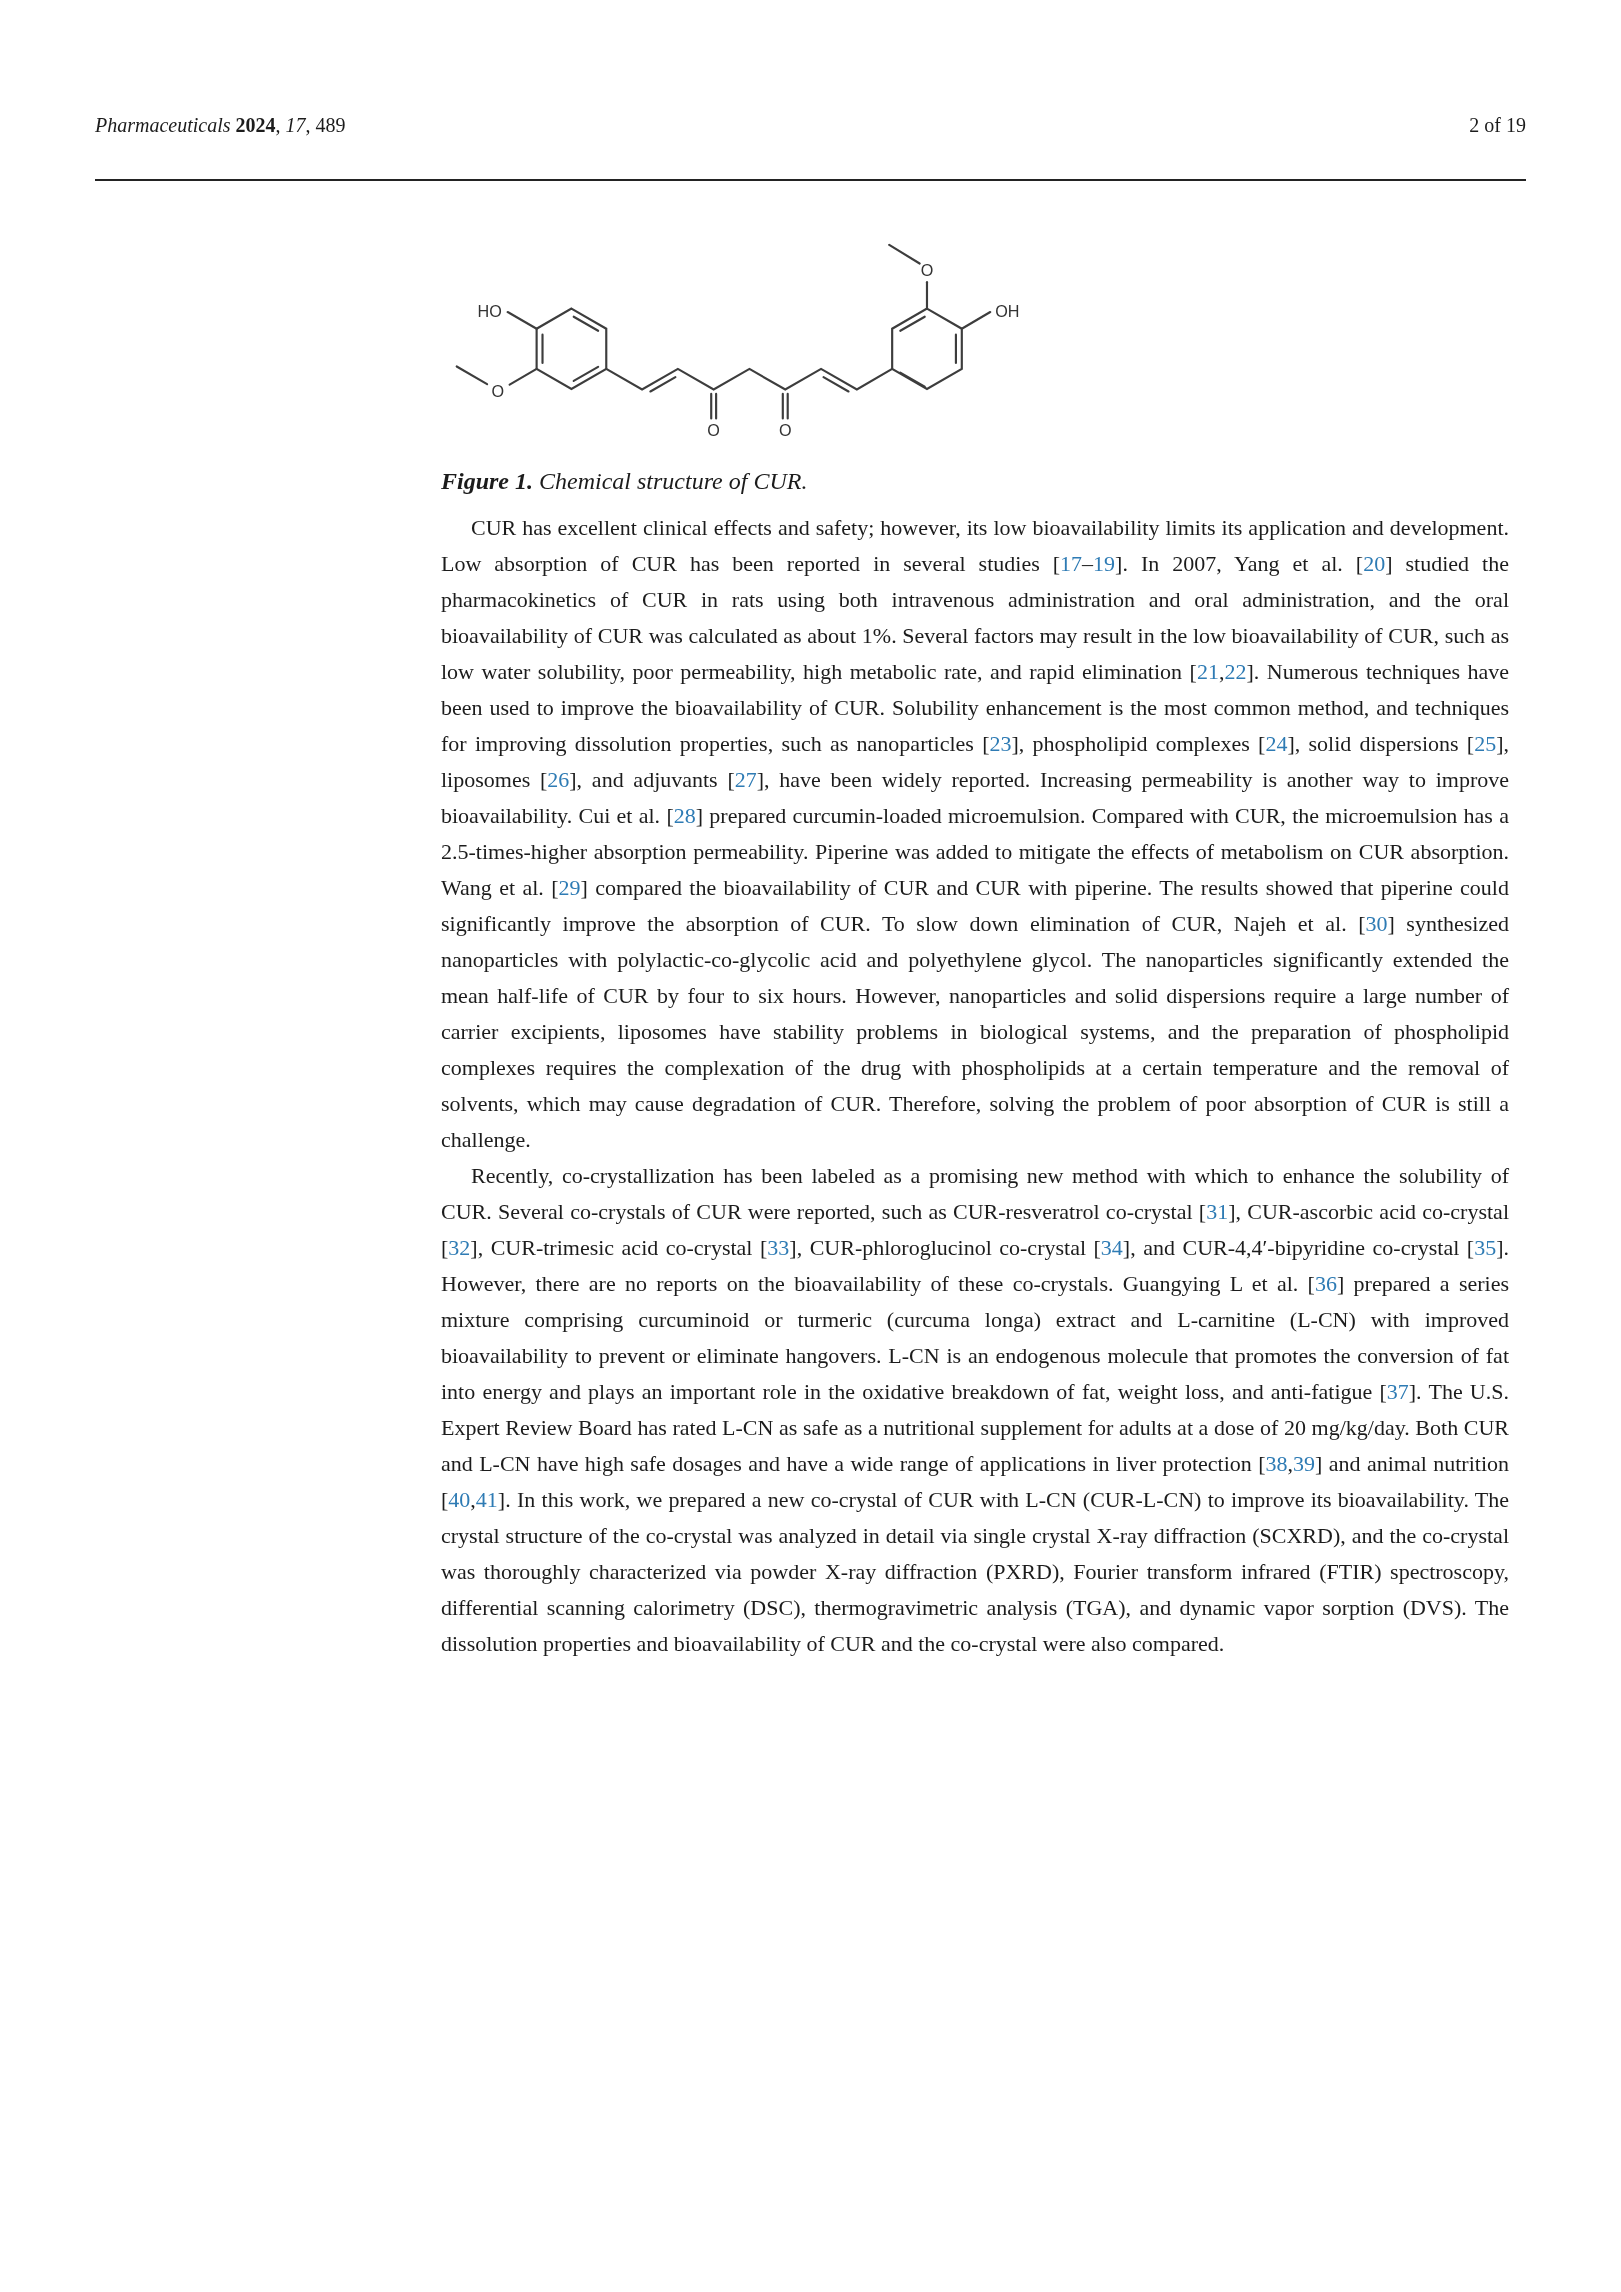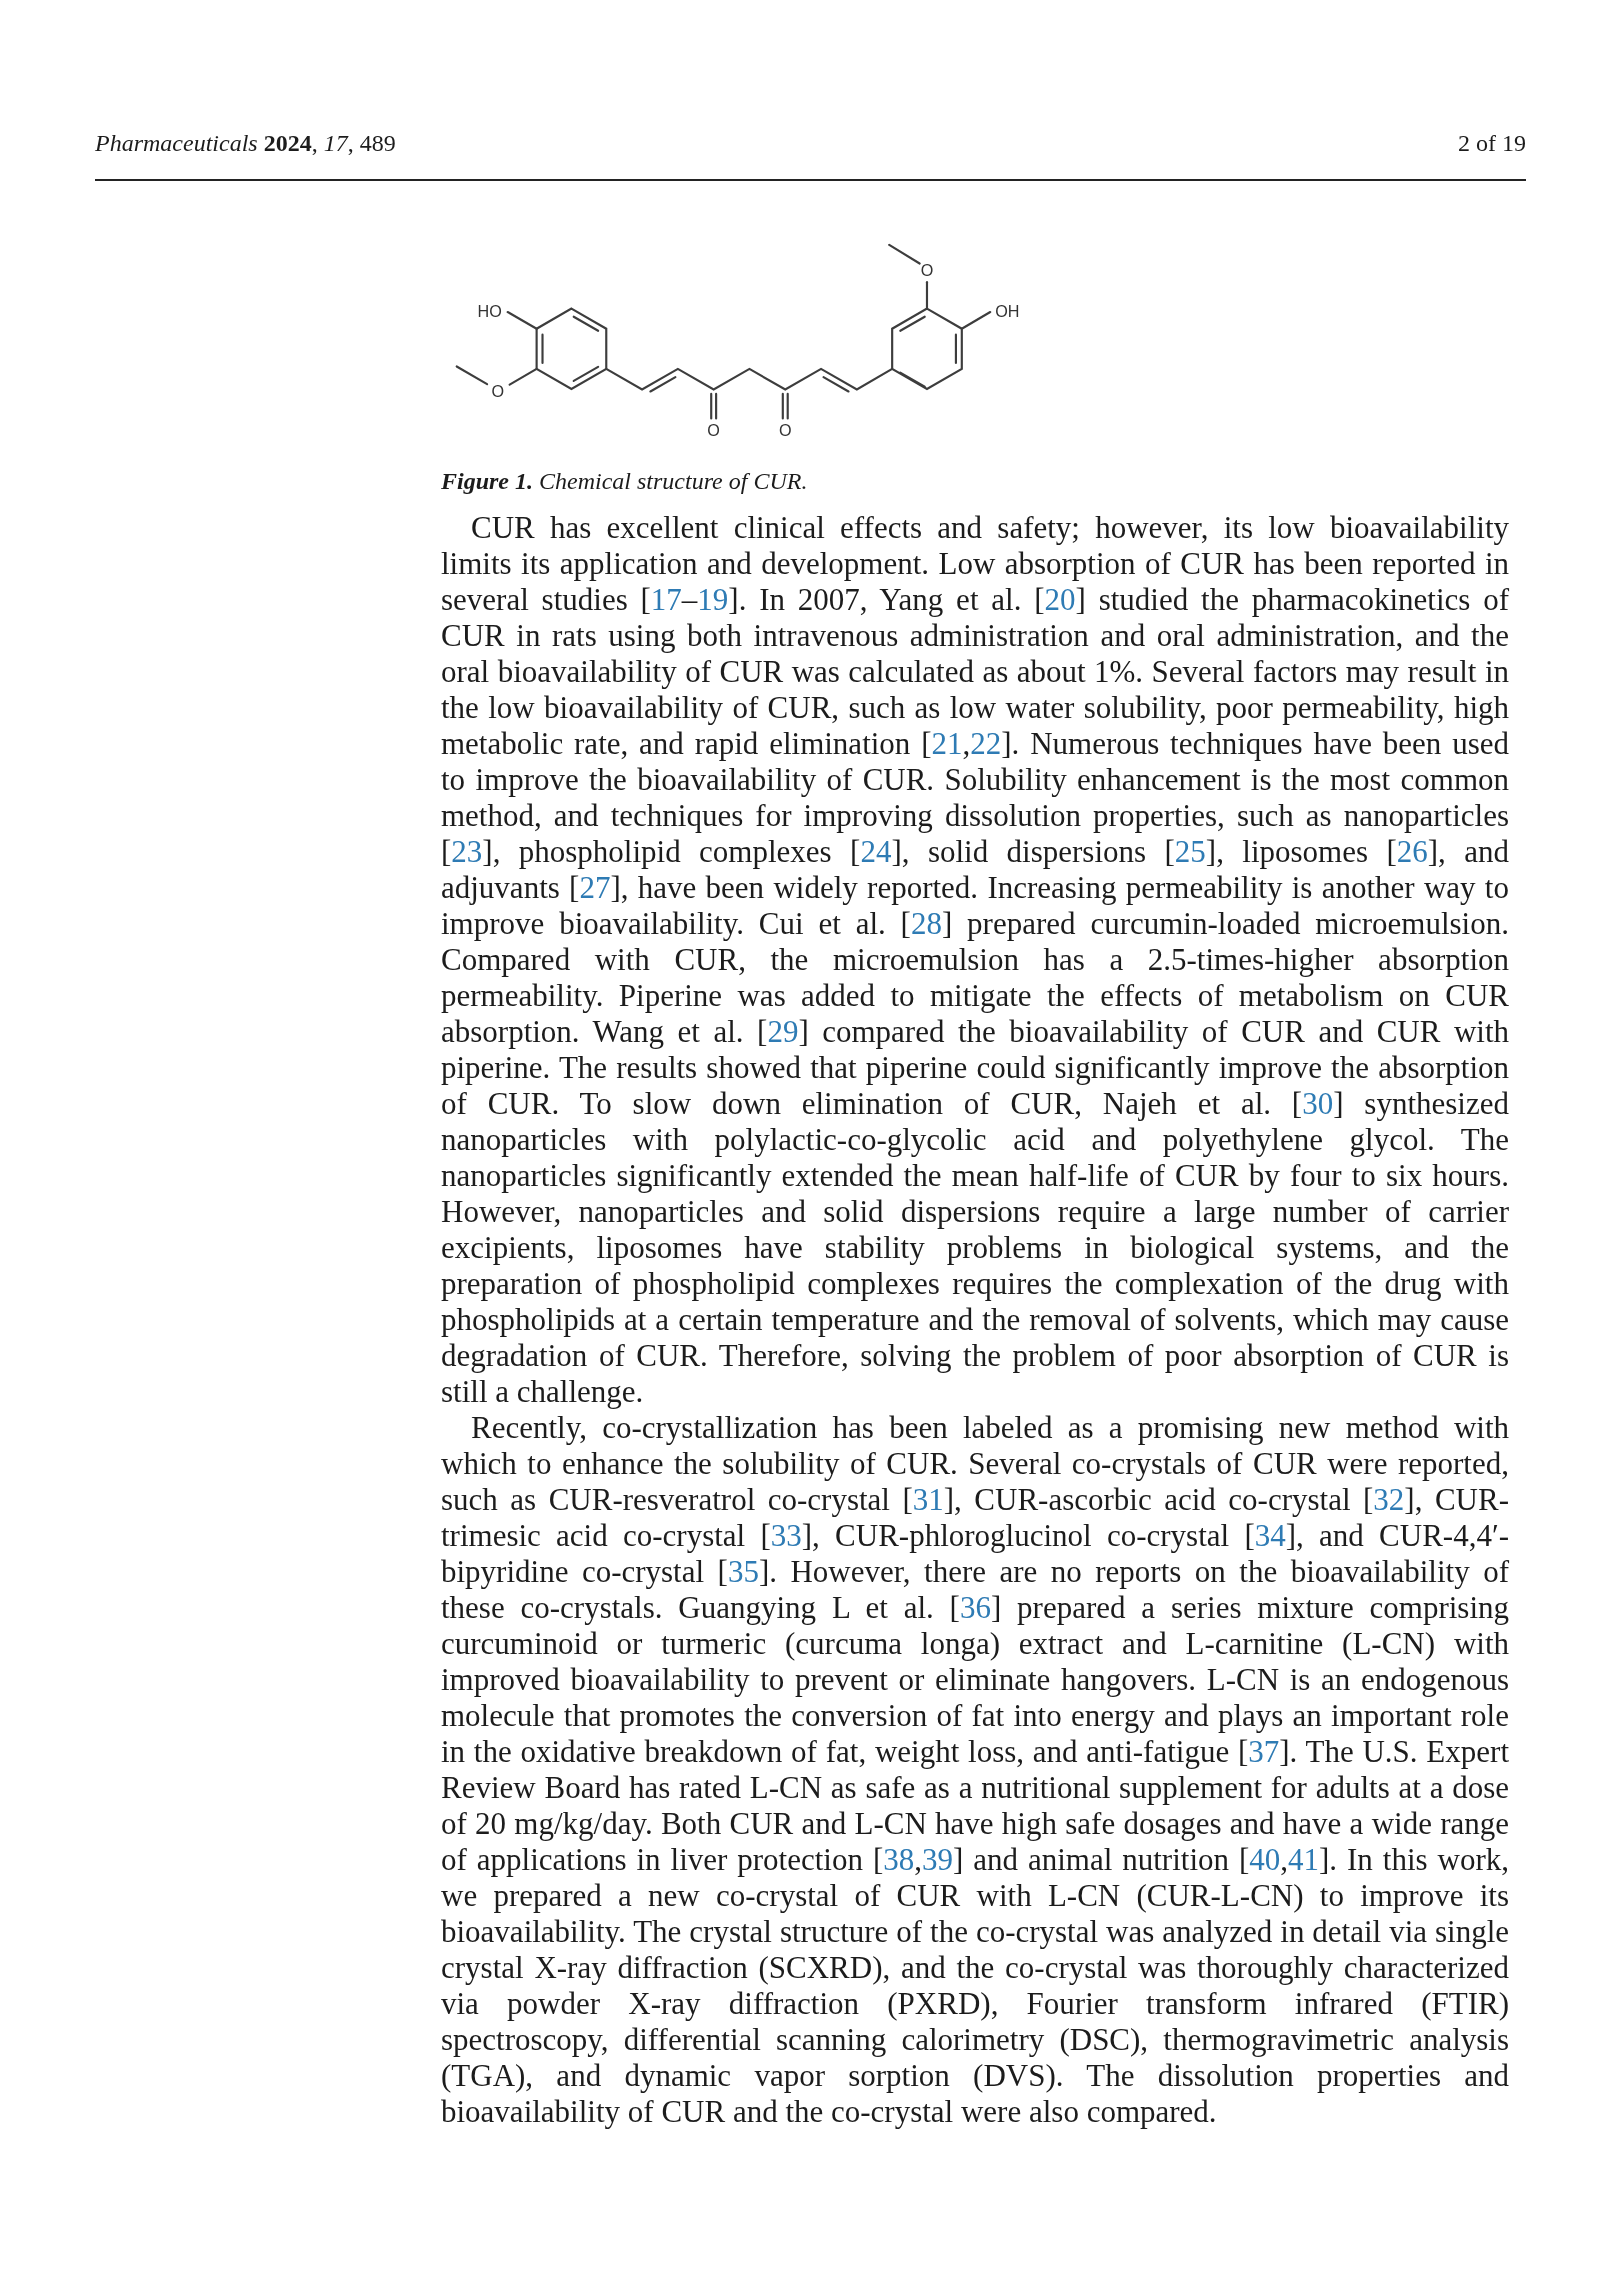--- a/index.html
+++ b/index.html
@@ -8,23 +8,23 @@
     height: 2293px;
     background: #ffffff;
     color: #1c1c1c;
     font-family: "Liberation Serif", serif;
     position: relative;
     overflow: hidden;
   }
   .running-head {
     position: absolute;
     left: 95px;
-    top: 130px;
+    top: 114px;
     width: 1431px;
-    font-size: 24px;
+    font-size: 20px;
     display: flex;
     justify-content: space-between;
     align-items: baseline;
     text-align: right;
   }
   .journal-name { font-style: italic; }
   .journal-year { font-weight: bold; }
   .journal-volume { font-style: italic; }
   .head-rule {
     position: absolute;
@@ -56,21 +56,21 @@
     width: 1068px;
     font-size: 24px;
     font-style: italic;
   }
   .caption-label { font-weight: bold; }
   .article-body {
     position: absolute;
     left: 441px;
     top: 510px;
     width: 1068px;
-    font-size: 31px;
+    font-size: 22px;
     line-height: 36px;
     text-align: justify;
   }
   .article-body p { margin: 0; text-indent: 30px; }
   a.cite {
     color: var(--link-blue, #2e7bb4);
     text-decoration: none;
     cursor: pointer;
   }
 </style>

